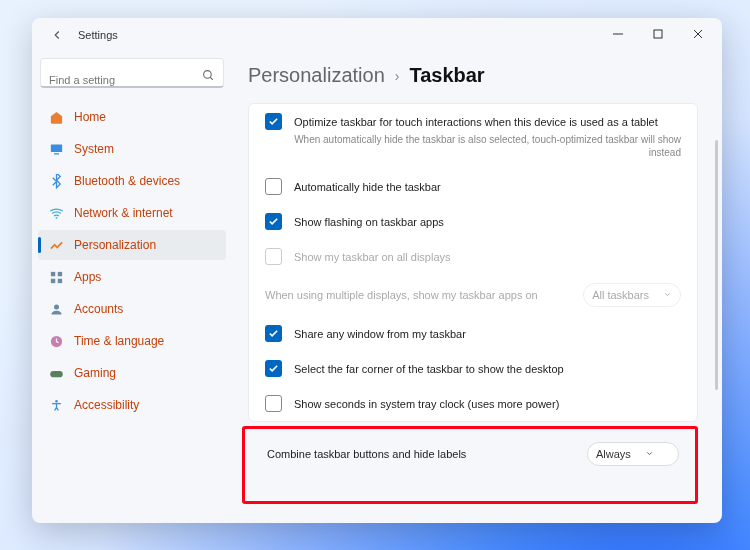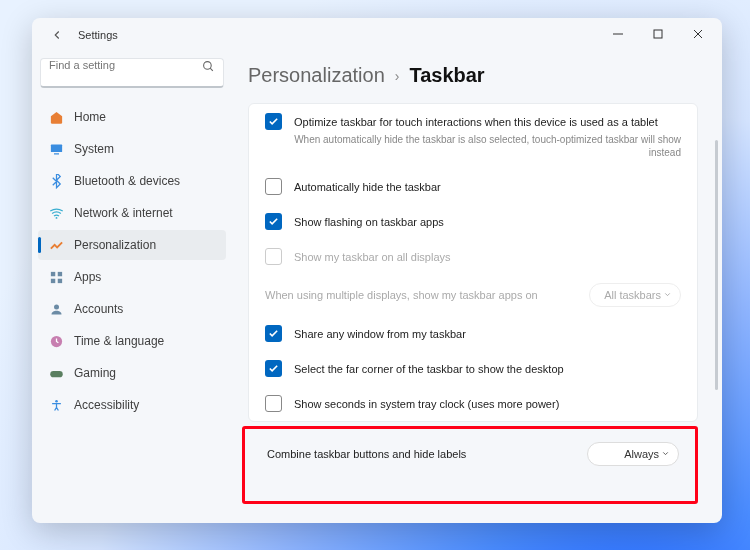--- a/index.html
+++ b/index.html
@@ -25,32 +25,32 @@
   .sidebar { width: 200px; flex-shrink: 0; padding: 4px 6px 8px 6px; overflow-y: auto; }
   .profile { display: flex; align-items: center; gap: 10px; padding: 14px 6px 16px 6px; }
   .avatar {
     width: 40px; height: 40px; border-radius: 50%;
     background: radial-gradient(circle at 50% 30%, #d8c4a0 30%, #8c6f4c 60%);
     position: relative; overflow: hidden;
   }
   .avatar::after { content:""; position:absolute; left:10px; top:4px; width:20px; height:10px; background:#3b3b3b; border-radius:50% 50% 0 0; }
   .username { font-size: 12px; color: #222; font-weight: 600; }
   .search {
-    display: flex; align-items: flex-start; background: #fff; border: 1px solid #e2e5e9;
+    display: flex; align-items: flex-end; background: #fff; border: 1px solid #e2e5e9;
     border-radius: 4px; margin: 4px 2px 14px 2px; padding: 0 8px; height: 30px;
     border-bottom: 2px solid #c0c6cc;
   }
   .search input {
     flex: 1; border: none; outline: none; font-size: 11px; background: transparent;
     color: #666;
   }
   .nav { display: flex; flex-direction: column; gap: 2px; }
   .nav-item {
     display: flex; align-items: center; gap: 10px; padding: 7px 10px;
-    font-size: 12px; color: #404040; border-radius: 4px; cursor: pointer;
+    font-size: 12px; color: #c2410c; border-radius: 4px; cursor: pointer;
   }
   .nav-item.active { background: #e9ecef; position: relative; }
   .nav-item.active::before {
     content: ""; position: absolute; left: 0; top: 7px; bottom: 7px; width: 3px;
     background: #0067c0; border-radius: 2px;
   }
   .nav-icon { width: 16px; height: 16px; flex-shrink: 0; display: flex; align-items: center; justify-content: center; }
   .content { flex: 1; padding: 10px 0 10px 16px; overflow: hidden; position: relative; }
   .breadcrumb { display: flex; align-items: center; gap: 10px; font-size: 20px; margin: 4px 0 16px 0; }
   .bc-parent { color: #666; font-weight: 400; }
@@ -70,22 +70,22 @@
     width: 17px; height: 17px; border-radius: 3px; flex-shrink: 0;
     display: flex; align-items: center; justify-content: center;
   }
   .checkbox.checked { background: #0067c0; color: #fff; }
   .checkbox.unchecked { border: 1.5px solid #888; }
   .checkbox.unchecked.disabled { border-color: #ccc; }
   .row-between { display: flex; align-items: center; justify-content: space-between; padding: 9px 16px; font-size: 11px; color: #222; }
   .row-between.disabled { color: #aaa; }
   .dropdown {
     border: 1px solid #ddd; border-radius: 12px; padding: 5px 8px;
-    font-size: 11px; display: flex; align-items: center; gap: 2px;
-    min-width: 92px; justify-content: flex-end; cursor: pointer; color: #333;
+    font-size: 11px; display: flex; align-items: center; gap: 14px;
+    min-width: 92px; justify-content: flex-start; cursor: pointer; color: #333;
     background: #fff;
   }
   .dropdown.disabled { color: #aaa; border-color: #eee; }
   .highlight-box {
     border: 3px solid #ff0018; border-radius: 3px; padding: 2px 0;
     margin: 4px 24px 10px -6px;
   }
   .highlight-box .row-between { padding-left: 22px; padding-top: 11px; padding-bottom: 11px; }
   .scroll-indicator {
     position: absolute; right: 4px; top: 90px; width: 3px; height: 250px;

